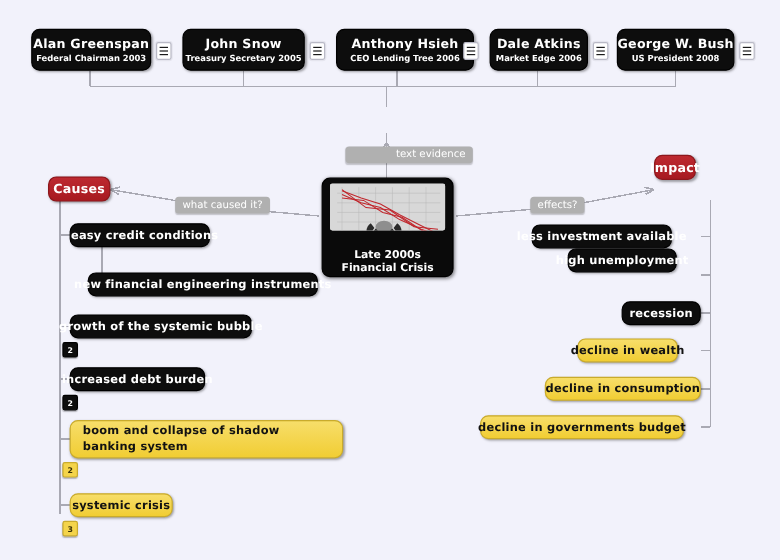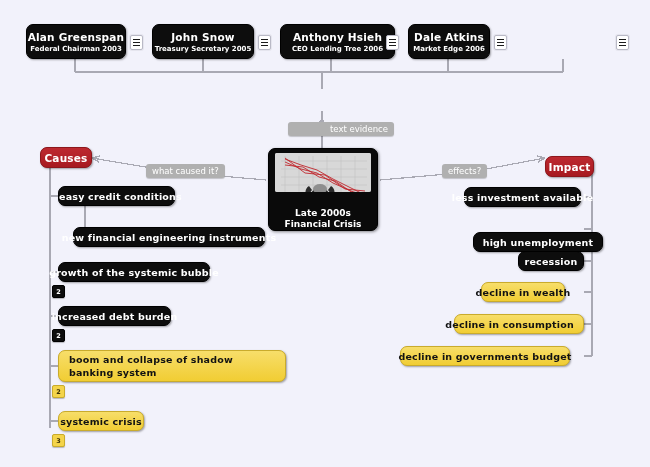--- a/index.html
+++ b/index.html
@@ -213,20 +213,24 @@
   <div class="node dark person" style="left:408px;top:24px;width:82px;">
     <span class="title">Dale Atkins</span>
     <span class="sub">Market Edge 2006</span>
   </div>
   <div class="note-icon" style="left:494px;top:35px;">
     <i></i>
       <i></i>
       <i></i>
   </div>
 
+  <div class="node dark person" style="left:514px;top:24px;width:98px;">
+    <span class="title">George W. Bush</span>
+    <span class="sub">US President 2008</span>
+  </div>
   <div class="note-icon" style="left:616px;top:35px;">
     <i></i>
       <i></i>
       <i></i>
   </div>
 
 
   <div class="edge-label" style="left:288px;top:122px;padding-left:42px;">text evidence</div>
 
   <div class="media">
@@ -297,42 +301,42 @@
   <div class="node yellow leaf two-line" style="left:58px;top:350px;width:228px;">
     <span class="title">boom and collapse of shadow banking system</span>
   </div>
   <div class="badge yellow" style="left:52px;top:385px;">2</div>
 
   <div class="node yellow leaf" style="left:58px;top:411px;width:86px;">
     <span class="title">systemic crisis</span>
   </div>
   <div class="badge yellow" style="left:52px;top:434px;">3</div>
 
-  <div class="node red root" style="left:545px;top:156px;width:49px;">
+  <div class="node red root" style="left:545px;top:129px;width:35px;">
     <span class="title">Impact</span>
   </div>
   <div class="edge-label" style="left:442px;top:164px;">effects?</div>
 
-  <div class="node dark leaf" style="left:464px;top:187px;width:117px;">
+  <div class="node dark leaf" style="left:443px;top:187px;width:117px;">
     <span class="title">less investment available</span>
   </div>
 
-  <div class="node dark leaf" style="left:473px;top:232px;width:130px;">
+  <div class="node dark leaf" style="left:473px;top:207px;width:91px;">
     <span class="title">high unemployment</span>
   </div>
 
   <div class="node dark leaf" style="left:518px;top:251px;width:66px;">
     <span class="title">recession</span>
   </div>
 
   <div class="node yellow leaf" style="left:481px;top:282px;width:84px;">
     <span class="title">decline in wealth</span>
   </div>
 
-  <div class="node yellow leaf" style="left:454px;top:314px;width:130px;align-items:flex-end;">
+  <div class="node yellow leaf" style="left:454px;top:314px;width:130px;">
     <span class="title">decline in consumption</span>
   </div>
 
   <div class="node yellow leaf" style="left:400px;top:346px;width:170px;">
     <span class="title">decline in governments budget</span>
   </div>
 
 </div>
 
 </body></html>

